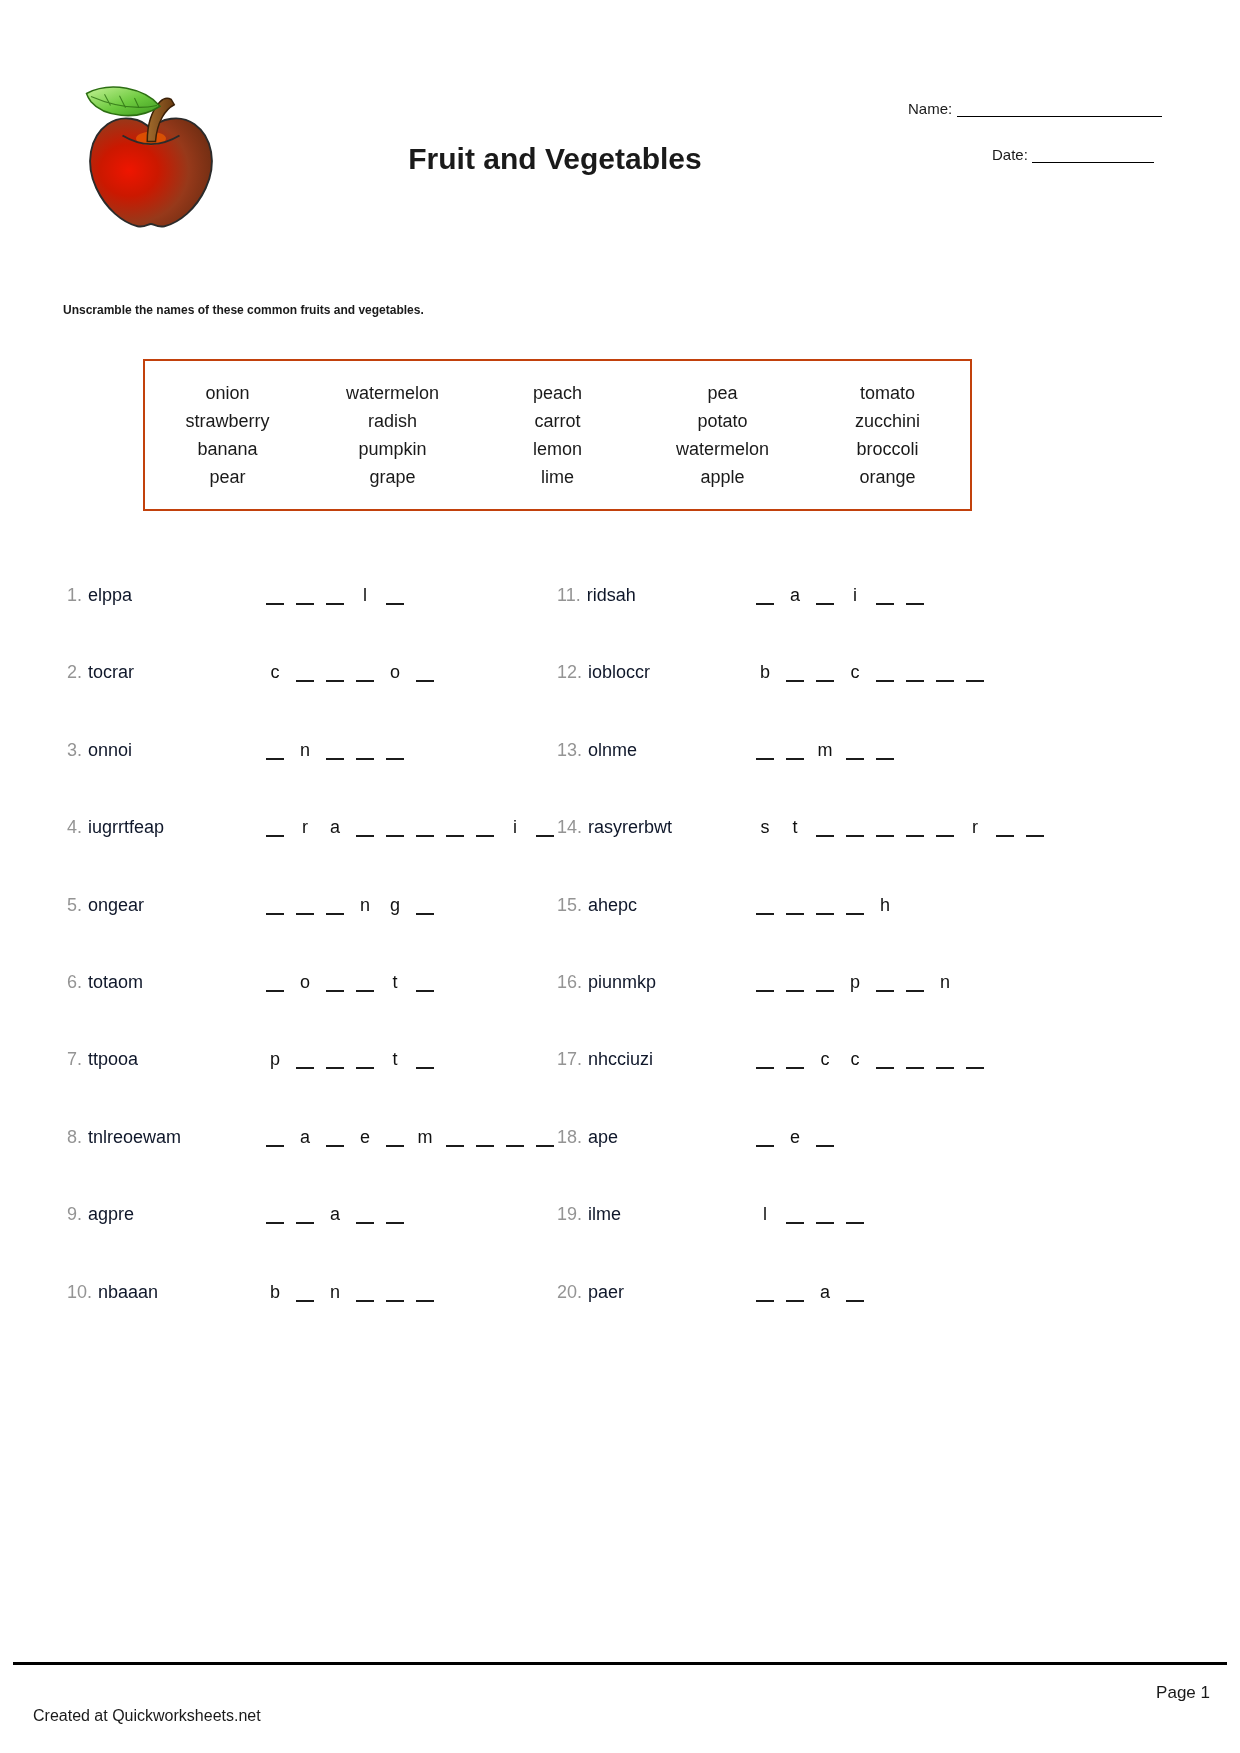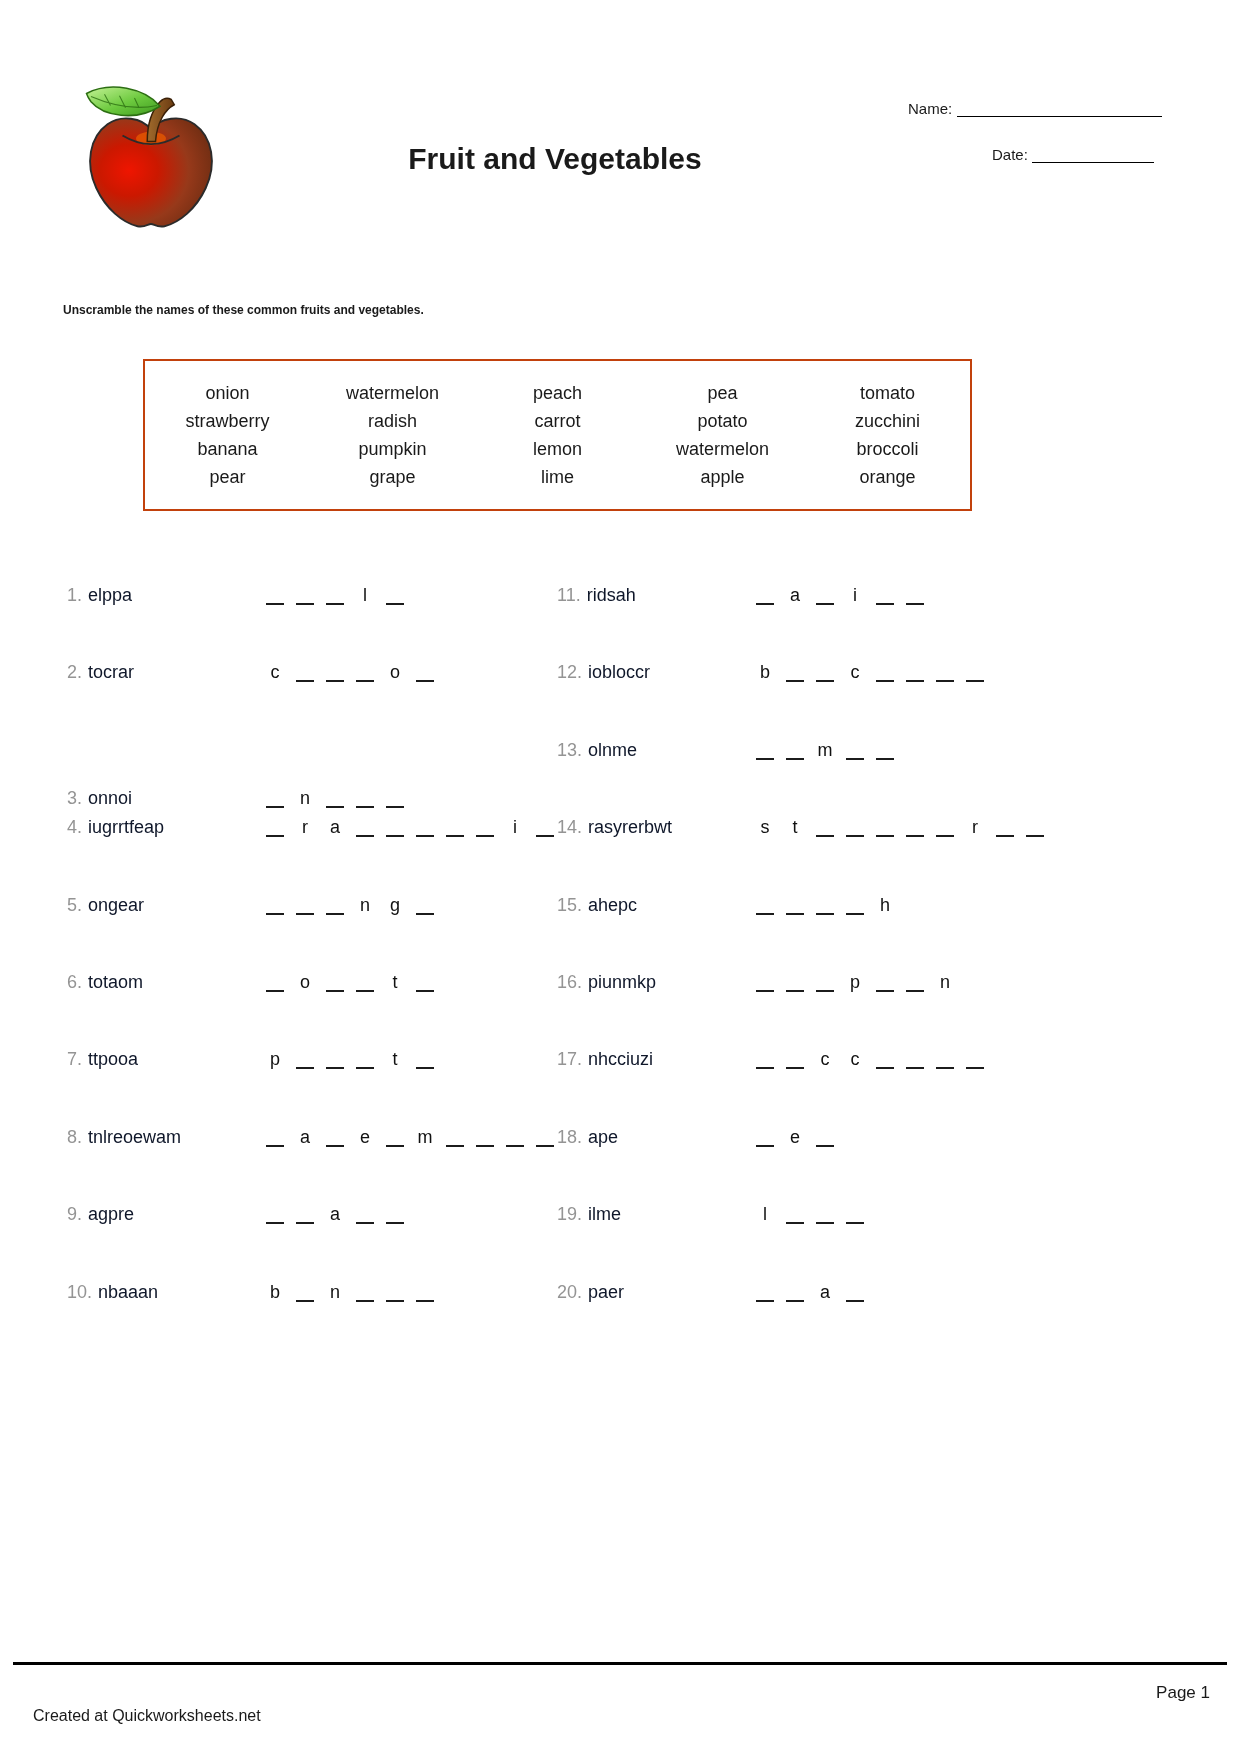--- a/index.html
+++ b/index.html
@@ -106,21 +106,21 @@
         <div class="wb-word">tomato</div>
         <div class="wb-word">zucchini</div>
         <div class="wb-word">broccoli</div>
         <div class="wb-word">orange</div>
       </div>
     </div>
 
   <div>
       <div class="item abs" style="top: 583px; left: 67px;"><span class="num">1.</span><span class="scram">elppa</span><span class="answer"><span class="cell"><span class="blank"></span></span><span class="cell"><span class="blank"></span></span><span class="cell"><span class="blank"></span></span><span class="cell">l</span><span class="cell"><span class="blank"></span></span></span></div>
       <div class="item abs" style="top: 660.4px; left: 67px;"><span class="num">2.</span><span class="scram">tocrar</span><span class="answer"><span class="cell">c</span><span class="cell"><span class="blank"></span></span><span class="cell"><span class="blank"></span></span><span class="cell"><span class="blank"></span></span><span class="cell">o</span><span class="cell"><span class="blank"></span></span></span></div>
-      <div class="item abs" style="top: 737.8px; left: 67px; margin-top: 48px;"><span class="num">3.</span><span class="scram">onnoi</span><span class="answer"><span class="cell"><span class="blank"></span></span><span class="cell">n</span><span class="cell"><span class="blank"></span></span><span class="cell"><span class="blank"></span></span><span class="cell"><span class="blank"></span></span></span></div>
+      <div class="item abs" style="top: 737.8px; left: 67px;"><span class="num">3.</span><span class="scram">onnoi</span><span class="answer"><span class="cell"><span class="blank"></span></span><span class="cell">n</span><span class="cell"><span class="blank"></span></span><span class="cell"><span class="blank"></span></span><span class="cell"><span class="blank"></span></span></span></div>
       <div class="item abs" style="top: 815.2px; left: 67px;"><span class="num">4.</span><span class="scram">iugrrtfeap</span><span class="answer"><span class="cell"><span class="blank"></span></span><span class="cell">r</span><span class="cell">a</span><span class="cell"><span class="blank"></span></span><span class="cell"><span class="blank"></span></span><span class="cell"><span class="blank"></span></span><span class="cell"><span class="blank"></span></span><span class="cell"><span class="blank"></span></span><span class="cell">i</span><span class="cell"><span class="blank"></span></span></span></div>
       <div class="item abs" style="top: 892.6px; left: 67px;"><span class="num">5.</span><span class="scram">ongear</span><span class="answer"><span class="cell"><span class="blank"></span></span><span class="cell"><span class="blank"></span></span><span class="cell"><span class="blank"></span></span><span class="cell">n</span><span class="cell">g</span><span class="cell"><span class="blank"></span></span></span></div>
       <div class="item abs" style="top: 970px; left: 67px;"><span class="num">6.</span><span class="scram">totaom</span><span class="answer"><span class="cell"><span class="blank"></span></span><span class="cell">o</span><span class="cell"><span class="blank"></span></span><span class="cell"><span class="blank"></span></span><span class="cell">t</span><span class="cell"><span class="blank"></span></span></span></div>
       <div class="item abs" style="top: 1047.4px; left: 67px;"><span class="num">7.</span><span class="scram">ttpooa</span><span class="answer"><span class="cell">p</span><span class="cell"><span class="blank"></span></span><span class="cell"><span class="blank"></span></span><span class="cell"><span class="blank"></span></span><span class="cell">t</span><span class="cell"><span class="blank"></span></span></span></div>
       <div class="item abs" style="top: 1124.8px; left: 67px;"><span class="num">8.</span><span class="scram">tnlreoewam</span><span class="answer"><span class="cell"><span class="blank"></span></span><span class="cell">a</span><span class="cell"><span class="blank"></span></span><span class="cell">e</span><span class="cell"><span class="blank"></span></span><span class="cell">m</span><span class="cell"><span class="blank"></span></span><span class="cell"><span class="blank"></span></span><span class="cell"><span class="blank"></span></span><span class="cell"><span class="blank"></span></span></span></div>
       <div class="item abs" style="top: 1202.2px; left: 67px;"><span class="num">9.</span><span class="scram">agpre</span><span class="answer"><span class="cell"><span class="blank"></span></span><span class="cell"><span class="blank"></span></span><span class="cell">a</span><span class="cell"><span class="blank"></span></span><span class="cell"><span class="blank"></span></span></span></div>
       <div class="item abs" style="top: 1279.6px; left: 67px;"><span class="num">10.</span><span class="scram">nbaaan</span><span class="answer"><span class="cell">b</span><span class="cell"><span class="blank"></span></span><span class="cell">n</span><span class="cell"><span class="blank"></span></span><span class="cell"><span class="blank"></span></span><span class="cell"><span class="blank"></span></span></span></div>
       <div class="item abs" style="top: 583px; left: 557px;"><span class="num">11.</span><span class="scram">ridsah</span><span class="answer"><span class="cell"><span class="blank"></span></span><span class="cell">a</span><span class="cell"><span class="blank"></span></span><span class="cell">i</span><span class="cell"><span class="blank"></span></span><span class="cell"><span class="blank"></span></span></span></div>
       <div class="item abs" style="top: 660.4px; left: 557px;"><span class="num">12.</span><span class="scram">iobloccr</span><span class="answer"><span class="cell">b</span><span class="cell"><span class="blank"></span></span><span class="cell"><span class="blank"></span></span><span class="cell">c</span><span class="cell"><span class="blank"></span></span><span class="cell"><span class="blank"></span></span><span class="cell"><span class="blank"></span></span><span class="cell"><span class="blank"></span></span></span></div>
       <div class="item abs" style="top: 737.8px; left: 557px;"><span class="num">13.</span><span class="scram">olnme</span><span class="answer"><span class="cell"><span class="blank"></span></span><span class="cell"><span class="blank"></span></span><span class="cell">m</span><span class="cell"><span class="blank"></span></span><span class="cell"><span class="blank"></span></span></span></div>

